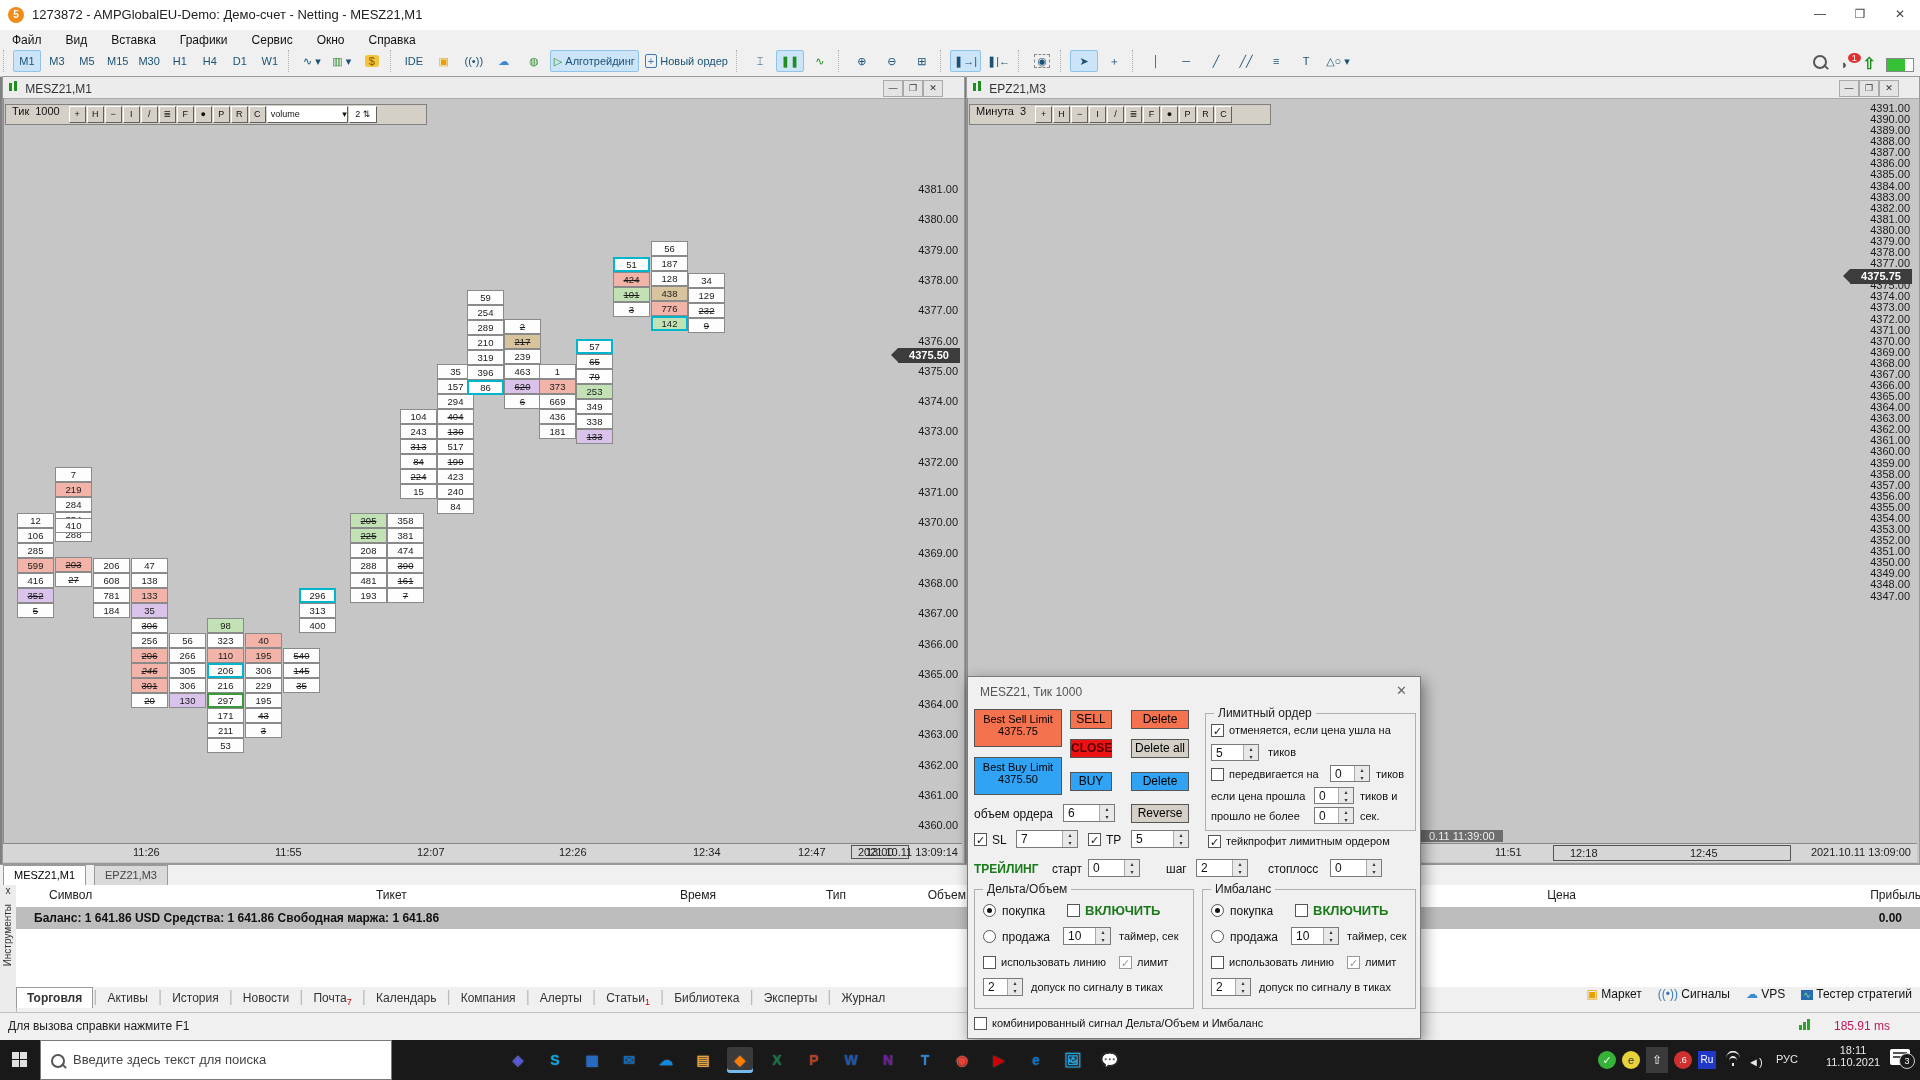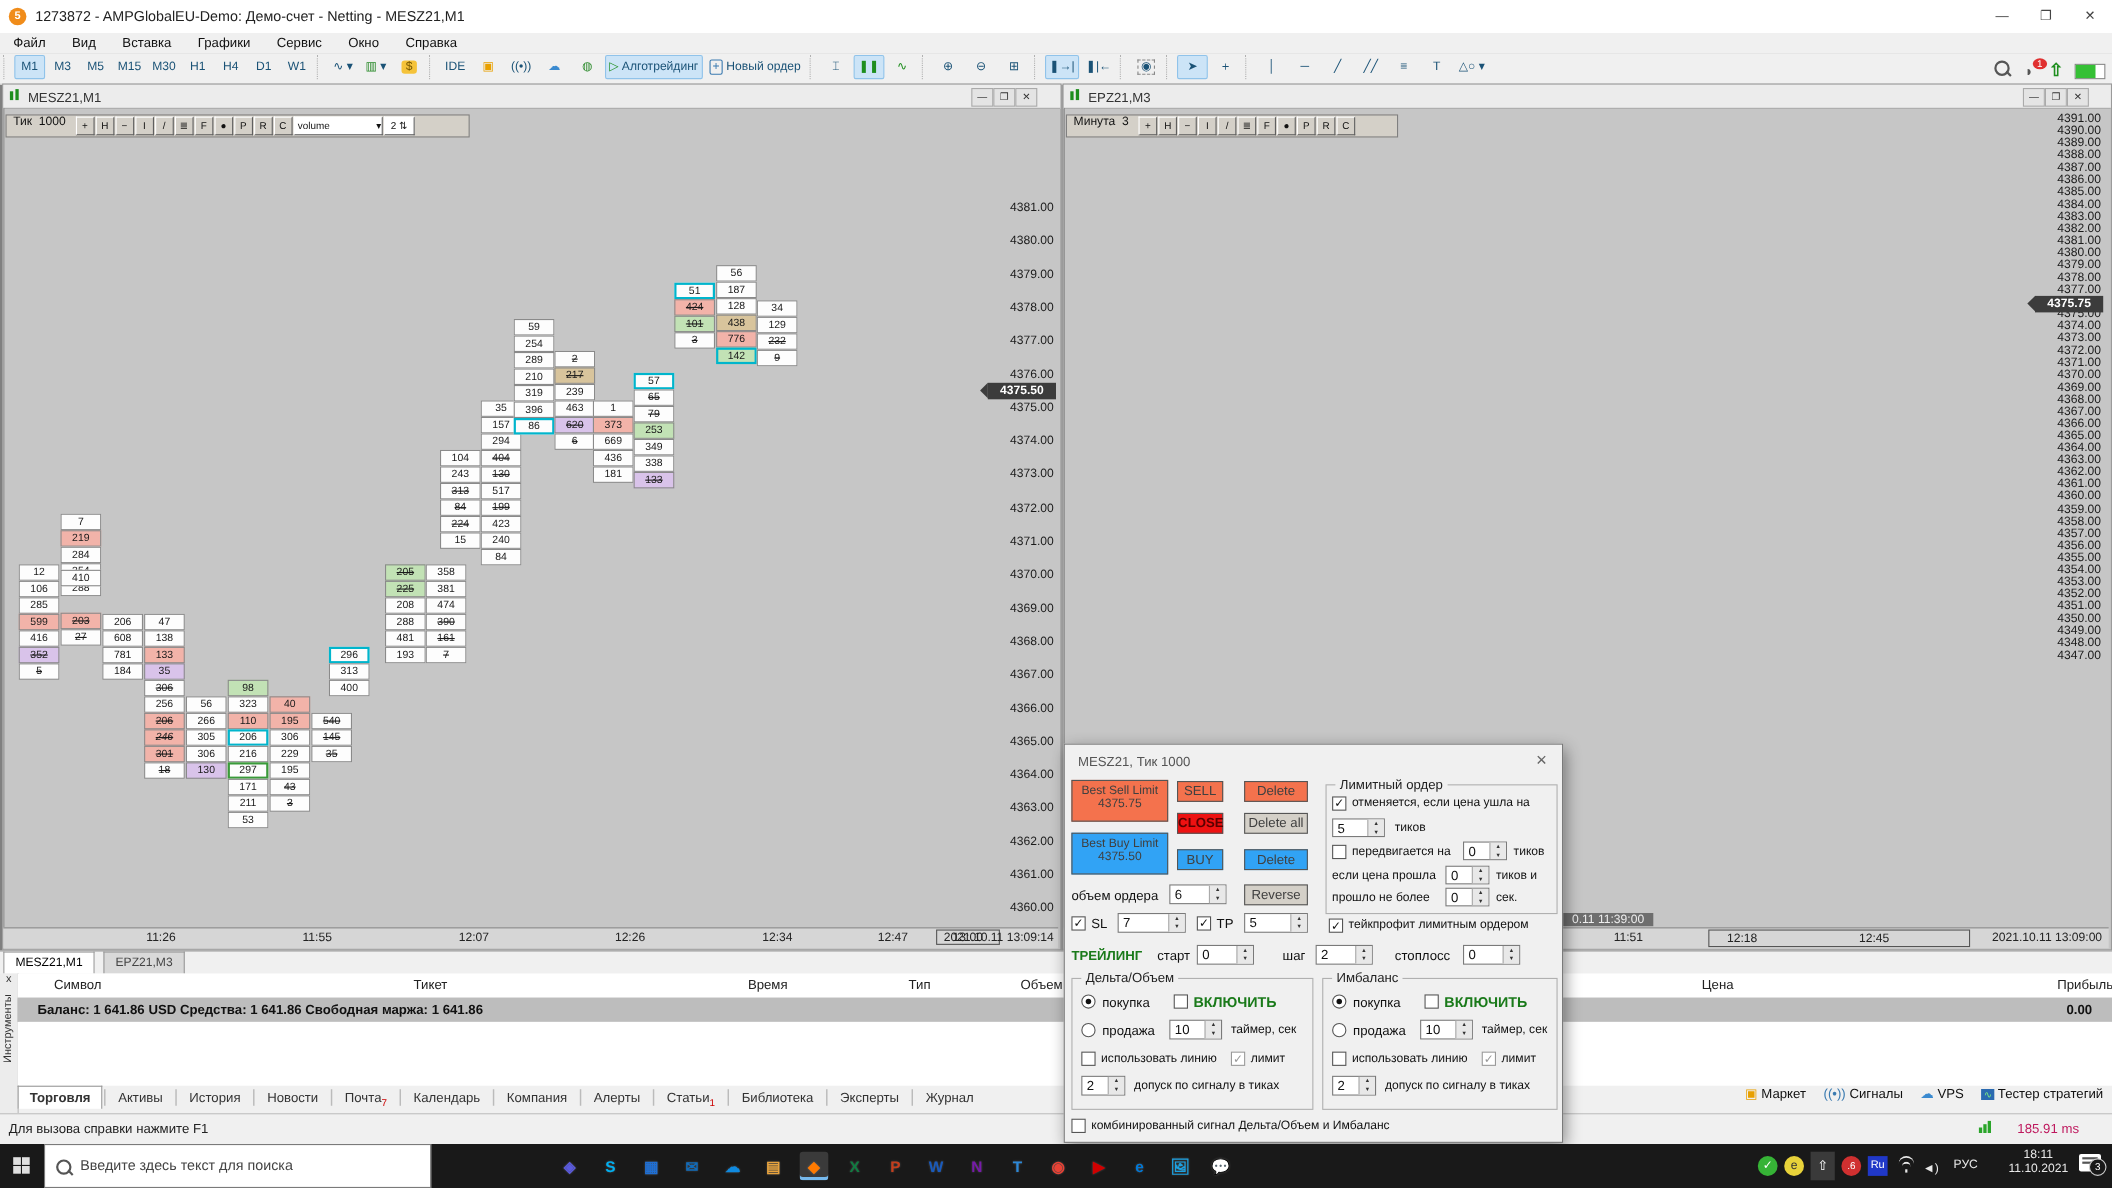--- a/index.html
+++ b/index.html
@@ -33,21 +33,21 @@
   .axis-label{font-size:11px;color:#1a1a1a;text-align:right;width:58px;}
   .pricebadge{background:#3c3c3c;color:#fff;font-size:11px;font-weight:bold;text-align:center;}
   .pricebadge:before{content:"";position:absolute;left:-7px;top:50%;margin-top:-7px;
         border:7px solid transparent;border-right-color:#3c3c3c;border-left:none;}
   .timescale{background:#d6d6d6;border-top:1px solid #888;font-size:11px;color:#222;}
   .cell{position:absolute;width:37px;height:15px;border:1px solid #8a8a8a;font-size:9.5px;line-height:13px;
         text-align:center;color:#1a1a1a;box-sizing:border-box;background:#fdfdfd;}
   
   #panel{left:967px;top:676px;width:452px;height:361px;background:#f0f0f0;border:1px solid #7a7a7a;
          box-shadow:3px 5px 14px rgba(0,0,0,.45);z-index:40;font-size:12px;}
-  .pbtn{position:absolute;border:1px solid #555;text-align:center;font-size:12px;color:#404040;box-sizing:border-box;}
+  .pbtn{position:absolute;border:1px solid #555;text-align:center;font-size:12px;color:#000000;box-sizing:border-box;}
   .plab{position:absolute;font-size:12px;color:#111;white-space:nowrap;}
   .pin{position:absolute;background:#fff;border:1px solid #7a7a7a;font-size:12px;line-height:16px;
        padding-left:4px;box-sizing:border-box;}
   .pin b{position:absolute;right:0;top:0;bottom:0;width:14px;border-left:1px solid #aaa;background:#e8e8e8;
        font-weight:normal;font-size:6px;line-height:8px;text-align:center;color:#333;}
   .cb{position:absolute;width:13px;height:13px;background:#fff;border:1px solid #555;font-size:11px;
       line-height:12px;text-align:center;color:#111;box-sizing:border-box;}
   .cb.gray{color:#999;border-color:#999;}
   .rb{position:absolute;width:13px;height:13px;background:#fff;border:1px solid #555;border-radius:50%;box-sizing:border-box;}
   .rb.sel:after{content:"";position:absolute;left:3px;top:3px;width:5px;height:5px;border-radius:50%;background:#111;}
@@ -143,21 +143,21 @@
         <div class="cell" style="left: 90px; top: 505px; background: rgb(253, 253, 253);">184</div>
         <div class="cell" style="left: 128px; top: 460px; background: rgb(253, 253, 253);">47</div>
         <div class="cell" style="left: 128px; top: 475px; background: rgb(253, 253, 253);">138</div>
         <div class="cell" style="left: 128px; top: 490px; background: rgb(242, 179, 169);">133</div>
         <div class="cell" style="left: 128px; top: 505px; background: rgb(217, 195, 234);">35</div>
         <div class="cell" style="left: 128px; top: 520px; background: rgb(253, 253, 253); text-decoration: line-through;">306</div>
         <div class="cell" style="left: 128px; top: 535px; background: rgb(253, 253, 253);">256</div>
         <div class="cell" style="left: 128px; top: 550px; background: rgb(242, 179, 169); text-decoration: line-through;">206</div>
         <div class="cell" style="left: 128px; top: 565px; background: rgb(242, 179, 169); text-decoration: line-through; font-style: italic;">246</div>
         <div class="cell" style="left: 128px; top: 580px; background: rgb(242, 179, 169); text-decoration: line-through;">301</div>
-        <div class="cell" style="left: 128px; top: 595px; background: rgb(253, 253, 253); text-decoration: line-through;">18</div>
+        <div class="cell" style="left: 128px; top: 595px; background: rgb(253, 253, 253); text-decoration: line-through;">20</div>
         <div class="cell" style="left: 166px; top: 535px; background: rgb(253, 253, 253);">56</div>
         <div class="cell" style="left: 166px; top: 550px; background: rgb(253, 253, 253);">266</div>
         <div class="cell" style="left: 166px; top: 565px; background: rgb(253, 253, 253);">305</div>
         <div class="cell" style="left: 166px; top: 580px; background: rgb(253, 253, 253);">306</div>
         <div class="cell" style="left: 166px; top: 595px; background: rgb(217, 195, 234);">130</div>
         <div class="cell" style="left: 204px; top: 520px; background: rgb(194, 226, 181);">98</div>
         <div class="cell" style="left: 204px; top: 535px; background: rgb(253, 253, 253);">323</div>
         <div class="cell" style="left: 204px; top: 550px; background: rgb(242, 179, 169);">110</div>
         <div class="cell" style="left: 204px; top: 565px; background: rgb(253, 253, 253); border: 2px solid rgb(0, 181, 204); line-height: 11px;">206</div>
         <div class="cell" style="left: 204px; top: 580px; background: rgb(253, 253, 253);">216</div>
@@ -312,21 +312,21 @@
         <div class="axis-label abs" style="left: 885px; top: 447.2px;">4351.00</div>
         <div class="axis-label abs" style="left: 885px; top: 458.28px;">4350.00</div>
         <div class="axis-label abs" style="left: 885px; top: 469.36px;">4349.00</div>
         <div class="axis-label abs" style="left: 885px; top: 480.44px;">4348.00</div>
         <div class="axis-label abs" style="left: 885px; top: 491.52px;">4347.00</div>
         <div class="pricebadge abs" style="left: 883px; top: 170.97px; width: 62px; height: 15px; line-height: 15px;">4375.75</div>
         <div class="clustbar abs" style="left: 2px; top: 6px; width: 300px;"><span style="margin:2px 6px">Минута</span><span style="margin-right:8px">3</span><span class="cbtn">+</span><span class="cbtn">H</span><span class="cbtn">−</span><span class="cbtn">I</span><span class="cbtn">/</span><span class="cbtn">≣</span><span class="cbtn">F</span><span class="cbtn">●</span><span class="cbtn">P</span><span class="cbtn">R</span><span class="cbtn">C</span></div>
       </div>
     <div class="abs timescale" id="rightTimescale" style="left:0;top:766px;width:950px;height:18px;">
         <div style="left: 454px; top: -14px; position: absolute; background: rgb(110, 110, 110); color: rgb(238, 238, 238); padding: 0px 8px; font-size: 11px;">0.11 11:39:00</div>
-        <div style="left: 500px; top: 2px; position: absolute;">11:51</div>
+        <div style="left: 528px; top: 2px; position: absolute;">11:51</div>
         <div style="left: 586px; top: 1px; position: absolute; border: 1px solid rgb(85, 85, 85); width: 236px; height: 14px;">
           <div style="left: 16px; top: 1px; position: absolute;">12:18</div>
           <div style="left: 136px; top: 1px; position: absolute;">12:45</div>
         </div>
         <div style="right: 6px; top: 2px; position: absolute;">2021.10.11 13:09:00</div>
       </div>
   </div>
 
   <div class="abs" id="panel">
     <div class="plab" style="left:12px;top:8px;color:#555">MESZ21, Тик  1000</div>

